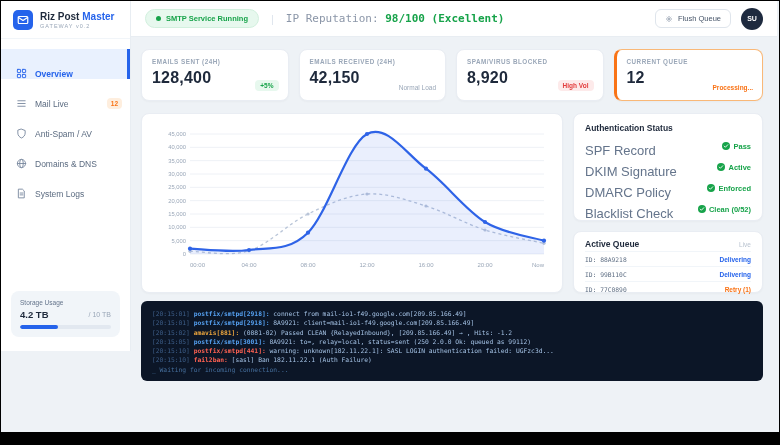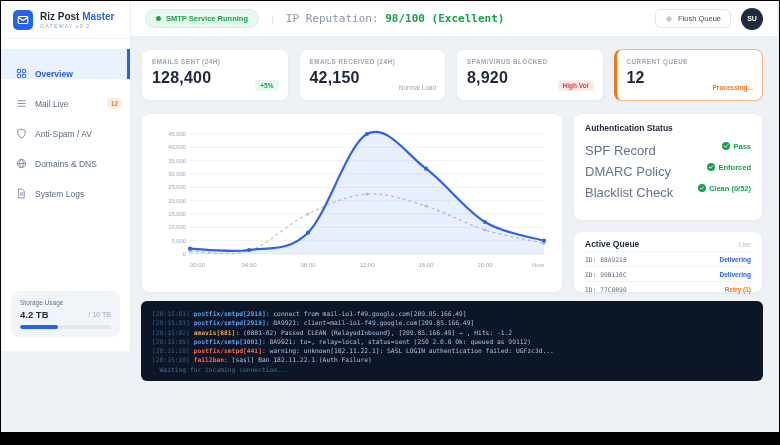--- a/index.html
+++ b/index.html
@@ -258,20 +258,30 @@
             <span class="auth-label">SPF Record</span>
             <span class="auth-val">
               <svg width="8" height="8" viewBox="0 0 16 16">
                 <circle cx="8" cy="8" r="8" fill="#17a34a"></circle>
                 <path d="M4.5 8.2l2.3 2.3 4.7-5" stroke="#fff" stroke-width="1.8" fill="none" stroke-linecap="round" stroke-linejoin="round"></path>
               </svg>
               <span>Pass</span>
             </span>
           </div>
           <div class="auth-row">
+            <span class="auth-label">DKIM Signature</span>
+            <span class="auth-val">
+              <svg width="8" height="8" viewBox="0 0 16 16">
+                <circle cx="8" cy="8" r="8" fill="#17a34a"></circle>
+                <path d="M4.5 8.2l2.3 2.3 4.7-5" stroke="#fff" stroke-width="1.8" fill="none" stroke-linecap="round" stroke-linejoin="round"></path>
+              </svg>
+              <span>Active</span>
+            </span>
+          </div>
+          <div class="auth-row">
             <span class="auth-label">DMARC Policy</span>
             <span class="auth-val">
               <svg width="8" height="8" viewBox="0 0 16 16">
                 <circle cx="8" cy="8" r="8" fill="#17a34a"></circle>
                 <path d="M4.5 8.2l2.3 2.3 4.7-5" stroke="#fff" stroke-width="1.8" fill="none" stroke-linecap="round" stroke-linejoin="round"></path>
               </svg>
               <span>Enforced</span>
             </span>
           </div>
           <div class="auth-row">

